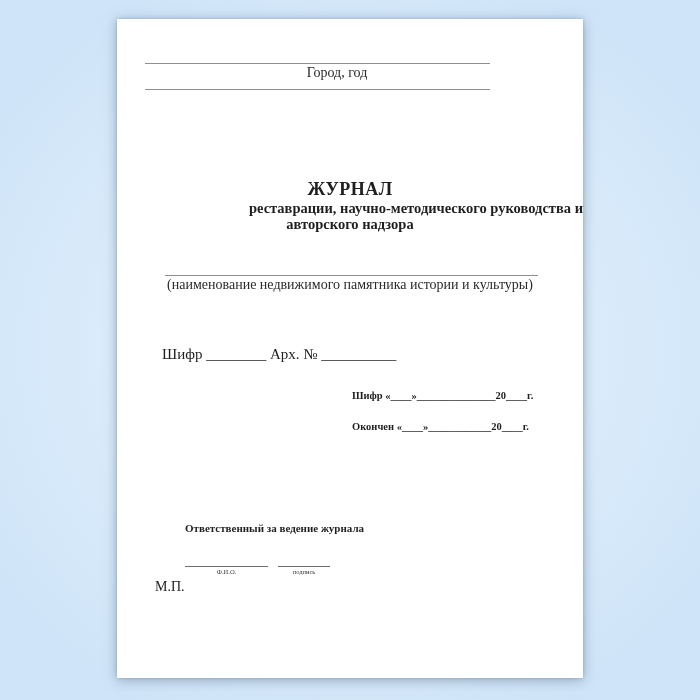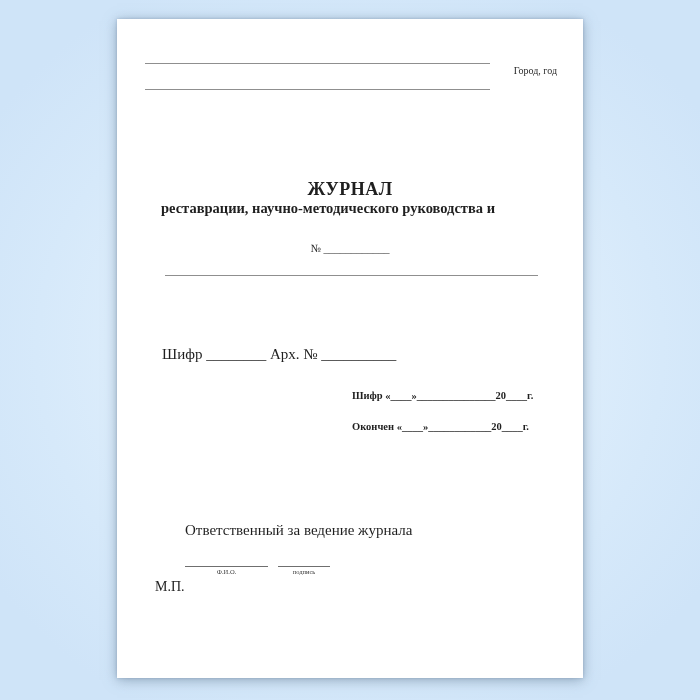--- a/index.html
+++ b/index.html
@@ -28,22 +28,22 @@
                 0 0 3px rgba(92, 116, 142, 0.35);
     color: #1f1f1f;
   }
   .rule {
     position: absolute;
     height: 0;
     border-top: 1px solid #8f8f8f;
   }
   .caption {
     position: absolute;
-    text-align: right;
-    font-size: 10px;
+    text-align: center;
+    font-size: 14px;
     color: #2a2a2a;
     white-space: nowrap;
   }
   .rule1 { left: 28px; top: 44px;  width: 345px; }
   .cap1  { left: 0;    top: 46px;  right: 26px; }
   .rule2 { left: 28px; top: 70px;  width: 345px; }
   .cap2  { left: 0;    top: 72px;  right: 26px; }
 
   .doc-title {
     position: absolute;
@@ -52,21 +52,21 @@
     text-align: center;
     font-size: 18px;
     font-weight: bold;
     letter-spacing: 0.5px;
     white-space: nowrap;
   }
   .doc-subtitle1 {
     position: absolute;
     left: 0; right: 0;
     top: 181px;
-    text-align: left;
+    text-align: right;
     font-size: 14.5px;
     font-weight: bold;
     white-space: nowrap;
     margin-left: 44px;
   }
   .doc-subtitle2 {
     position: absolute;
     left: 0; right: 0;
     top: 197px;
     text-align: center;
@@ -99,22 +99,22 @@
     font-weight: bold;
     white-space: nowrap;
   }
   .date-started  { top: 371px; }
   .date-finished { top: 402px; }
 
   .responsible {
     position: absolute;
     left: 68px;
     top: 503px;
-    font-size: 15px;
-    font-weight: normal;
+    font-size: 11px;
+    font-weight: bold;
     white-space: nowrap;
   }
   .sig-block {
     position: absolute;
     top: 539px;
     text-align: center;
   }
   .sig-fio  { left: 68px;  width: 83px; }
   .sig-sign { left: 161px; width: 52px; }
   .sig-line {
@@ -141,24 +141,25 @@
 <div class="scene">
   <div class="page">
 
     <div class="rule rule1"></div>
     <div class="caption cap1">Город, год</div>
 
     <div class="rule rule2"></div>
 
     <div class="doc-title">ЖУРНАЛ</div>
     <div class="doc-subtitle1">реставрации, научно-методического руководства и</div>
+    <div class="doc-subtitle2">авторского надзора</div>
 
-    <div class="number-line">№ ____________</div>
 
     <div class="rule rule3"></div>
+    <div class="caption cap3">(наименование недвижимого памятника истории и культуры)</div>
 
     <div class="cipher-row">Шифр ________ Арх. № __________</div>
 
     <div class="date-row date-started">Шифр «____»_______________20____г.</div>
     <div class="date-row date-finished">Окончен «____»____________20____г.</div>
 
     <div class="responsible">Ответственный за ведение журнала</div>
 
     <div class="sig-block sig-fio">
       <div class="sig-line"></div>

